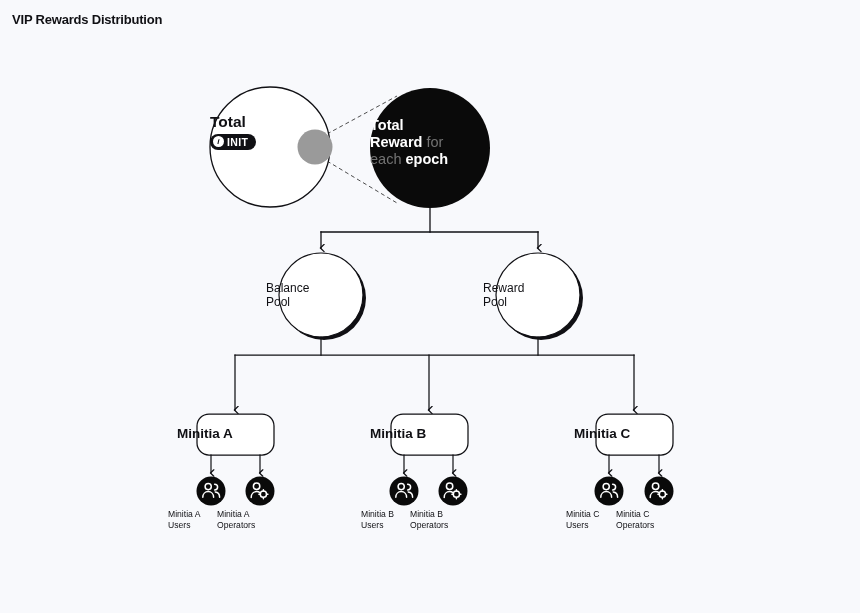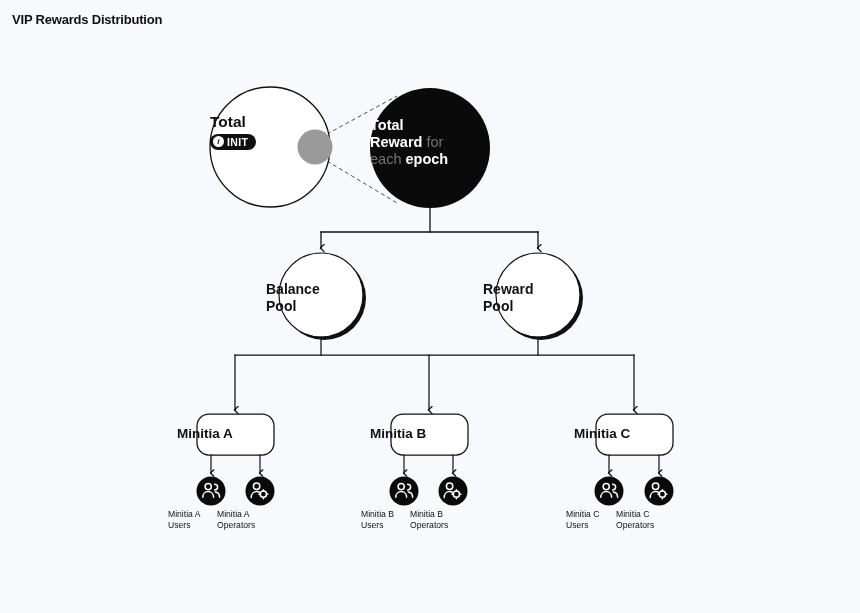--- a/index.html
+++ b/index.html
@@ -79,22 +79,22 @@
     top: 117px;
     width: 120px;
     font-size: 14.5px;
     color: #ffffff;
   }
   .reward-label .ln { display: block; white-space: nowrap; }
   .reward-label .b { font-weight: bold; color: #ffffff; }
   .reward-label .d { font-weight: normal; color: #737373; }
   .pool-label {
     width: 110px;
-    font-size: 14px;
-    font-weight: bold;
+    font-size: 12px;
+    font-weight: normal;
   }
   .pool-balance { left: 266px; top: 281px; }
   .pool-weight  { left: 483px; top: 281px; }
   .pool-label .ln { display: block; }
   .minitia-label {
     width: 120px;
     font-size: 13.5px;
     font-weight: bold;
   }
   .minitia-a { left: 177px; top: 426px; }

